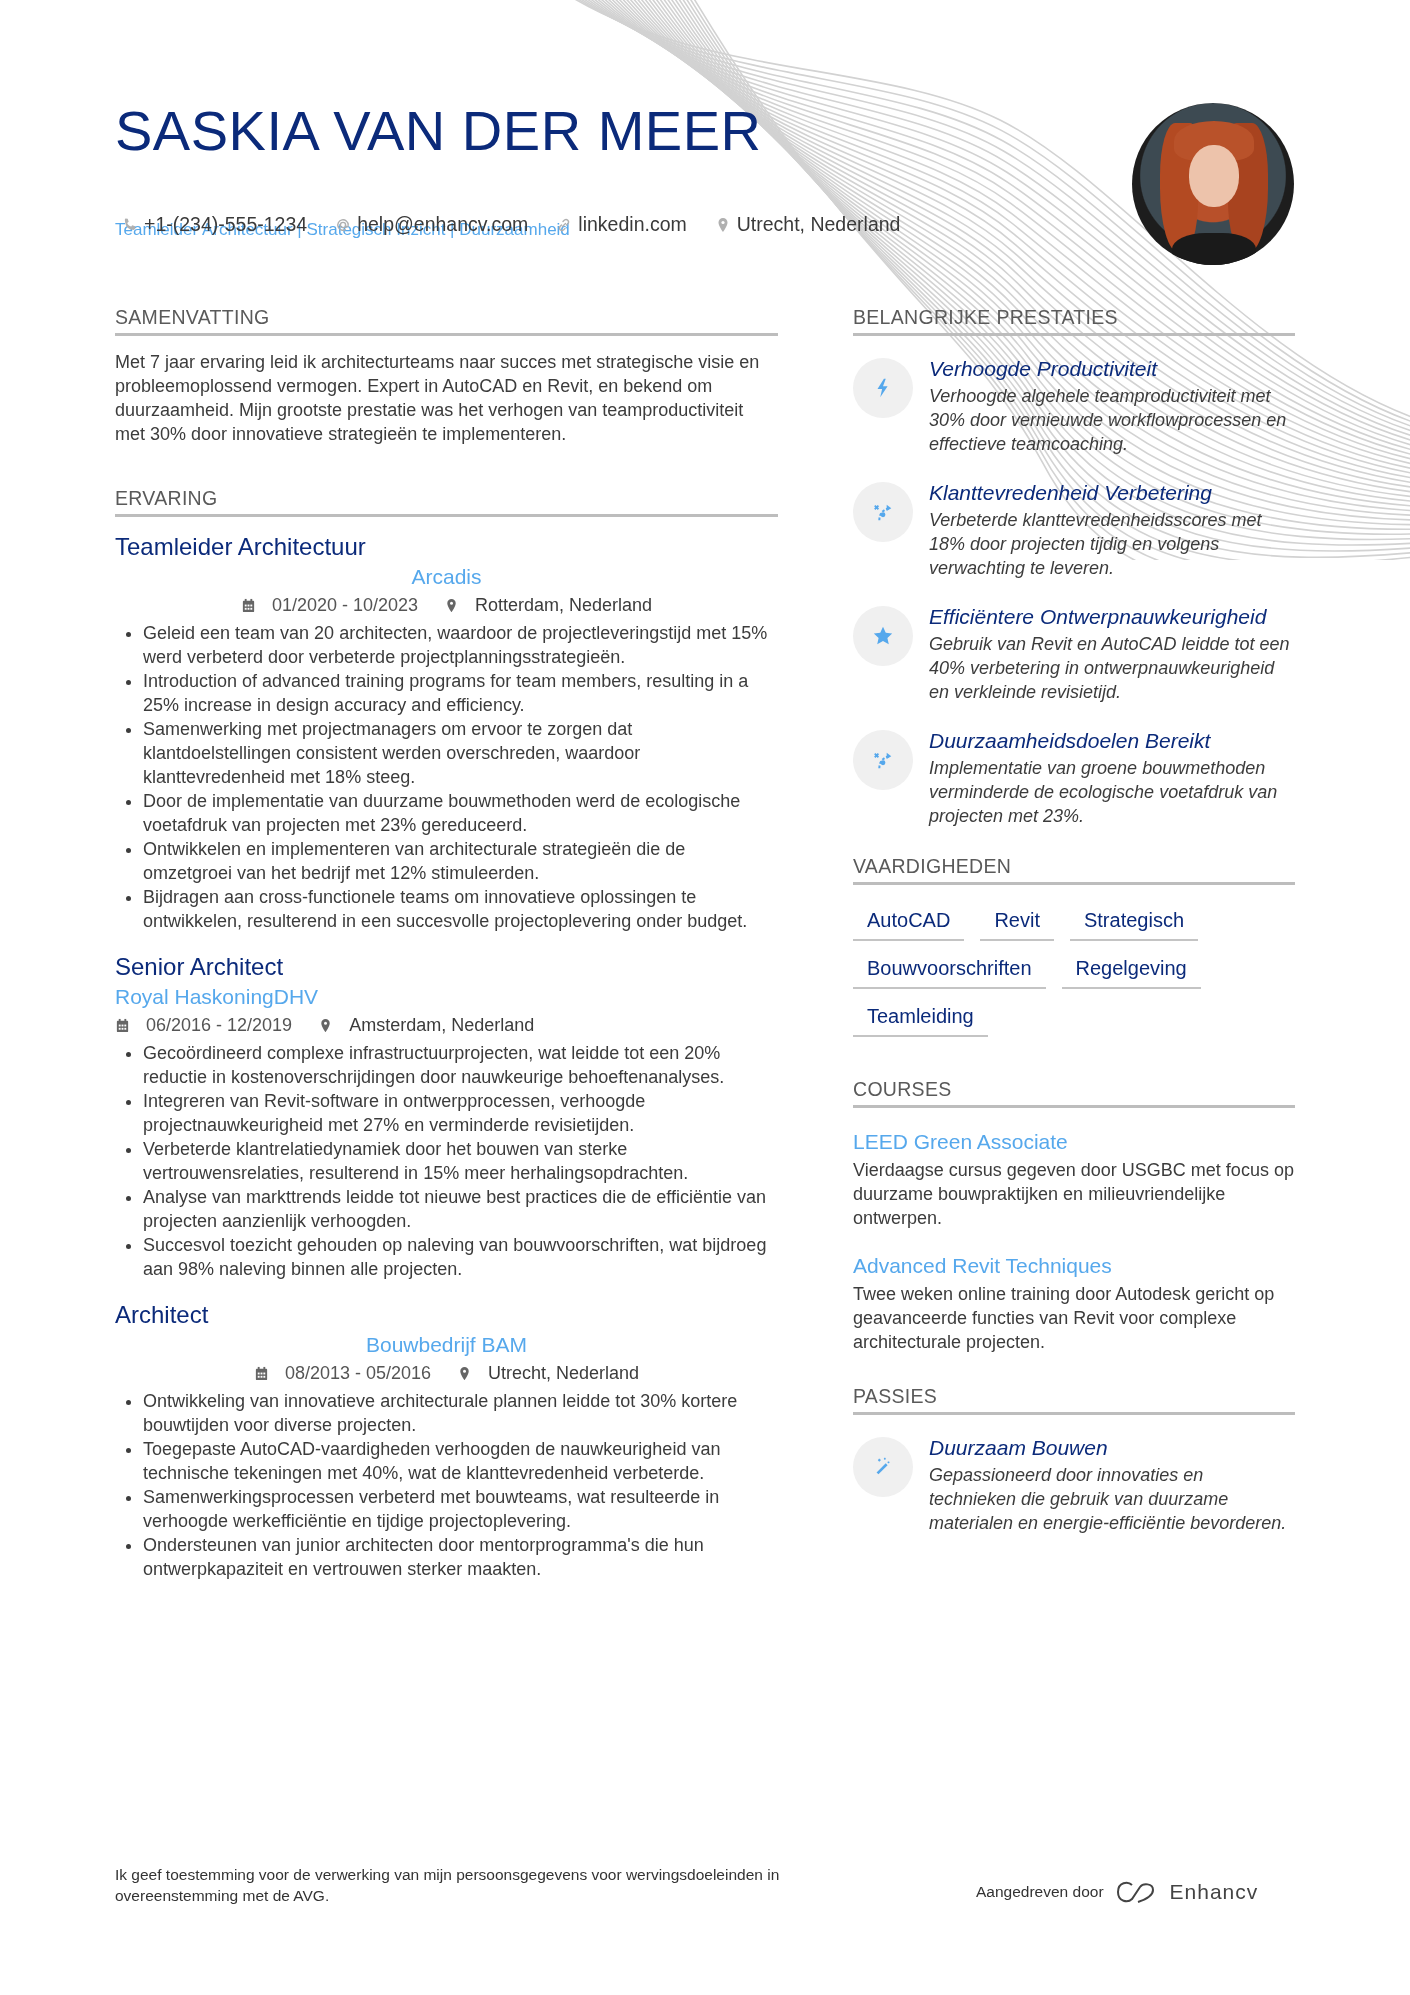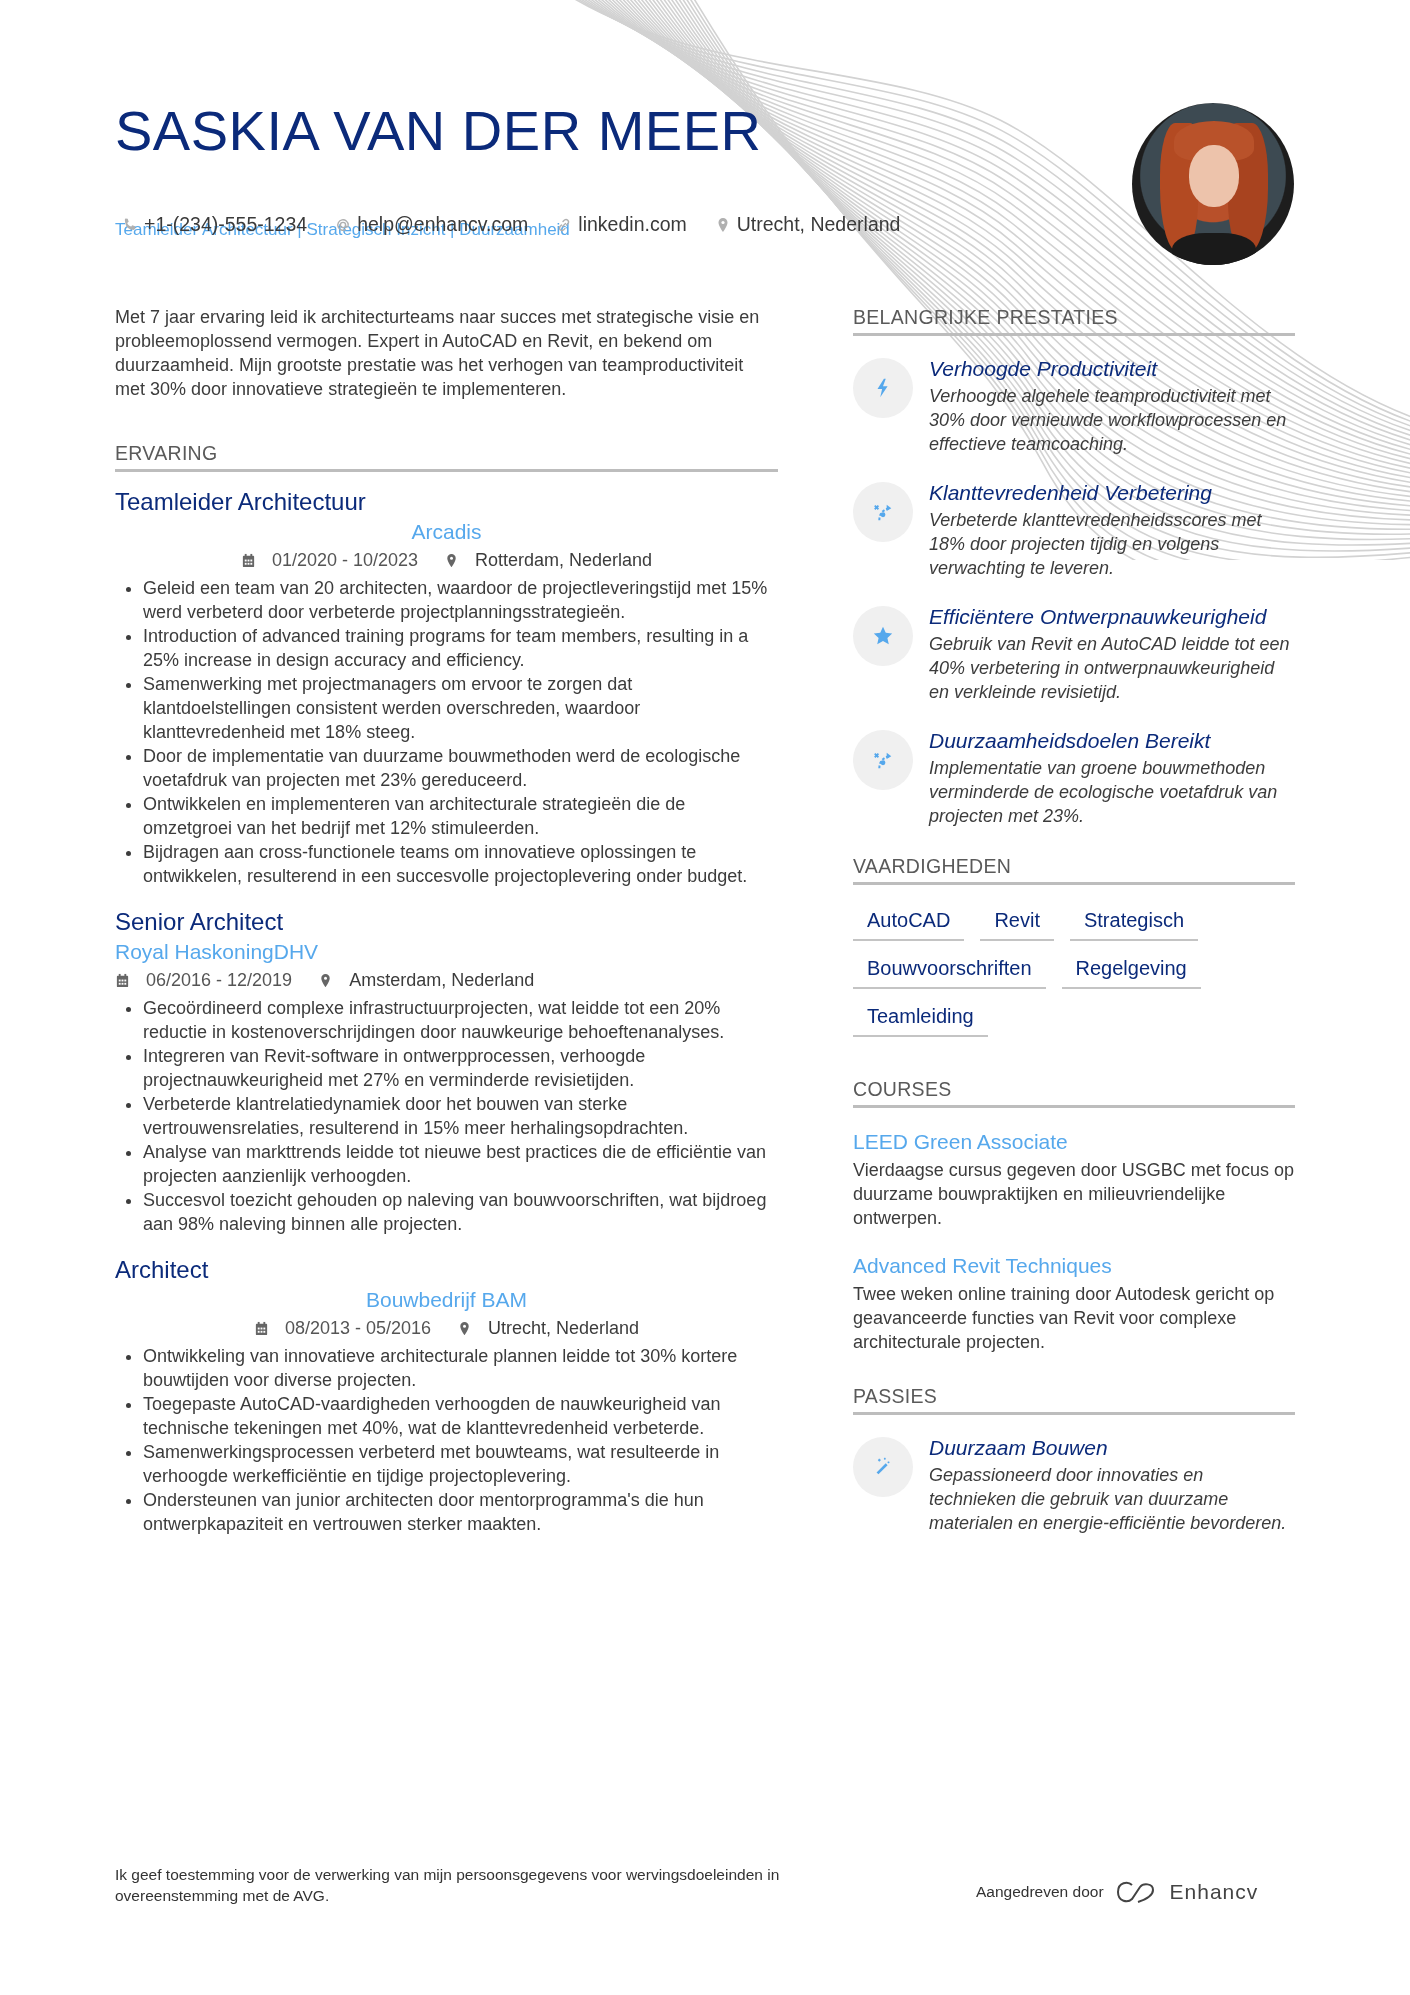--- a/index.html
+++ b/index.html
@@ -134,20 +134,21 @@
 <div class="abs photo" title="Profielfoto">
   <div class="hair-l"></div>
     <div class="hair-r"></div>
     <div class="hair-top"></div>
   <div class="face"></div>
     <div class="shirt"></div>
 </div>
 
 <div class="abs col-left">
   <section style="margin-bottom: 40px;">
+    <div class="sec-title">SAMENVATTING</div>
     <div class="para" style="padding-right: 4px;">Met 7 jaar ervaring leid ik architecturteams naar succes met strategische visie en probleemoplossend vermogen. Expert in AutoCAD en Revit, en bekend om duurzaamheid. Mijn grootste prestatie was het verhogen van teamproductiviteit met 30% door innovatieve strategieën te implementeren.</div>
   </section>
 
   <section>
     <div class="sec-title">ERVARING</div>
 
     <div class="job">
       <div class="job-title">Teamleider Architectuur</div>
       <div class="job-meta">
         <span class="company">Arcadis</span>

